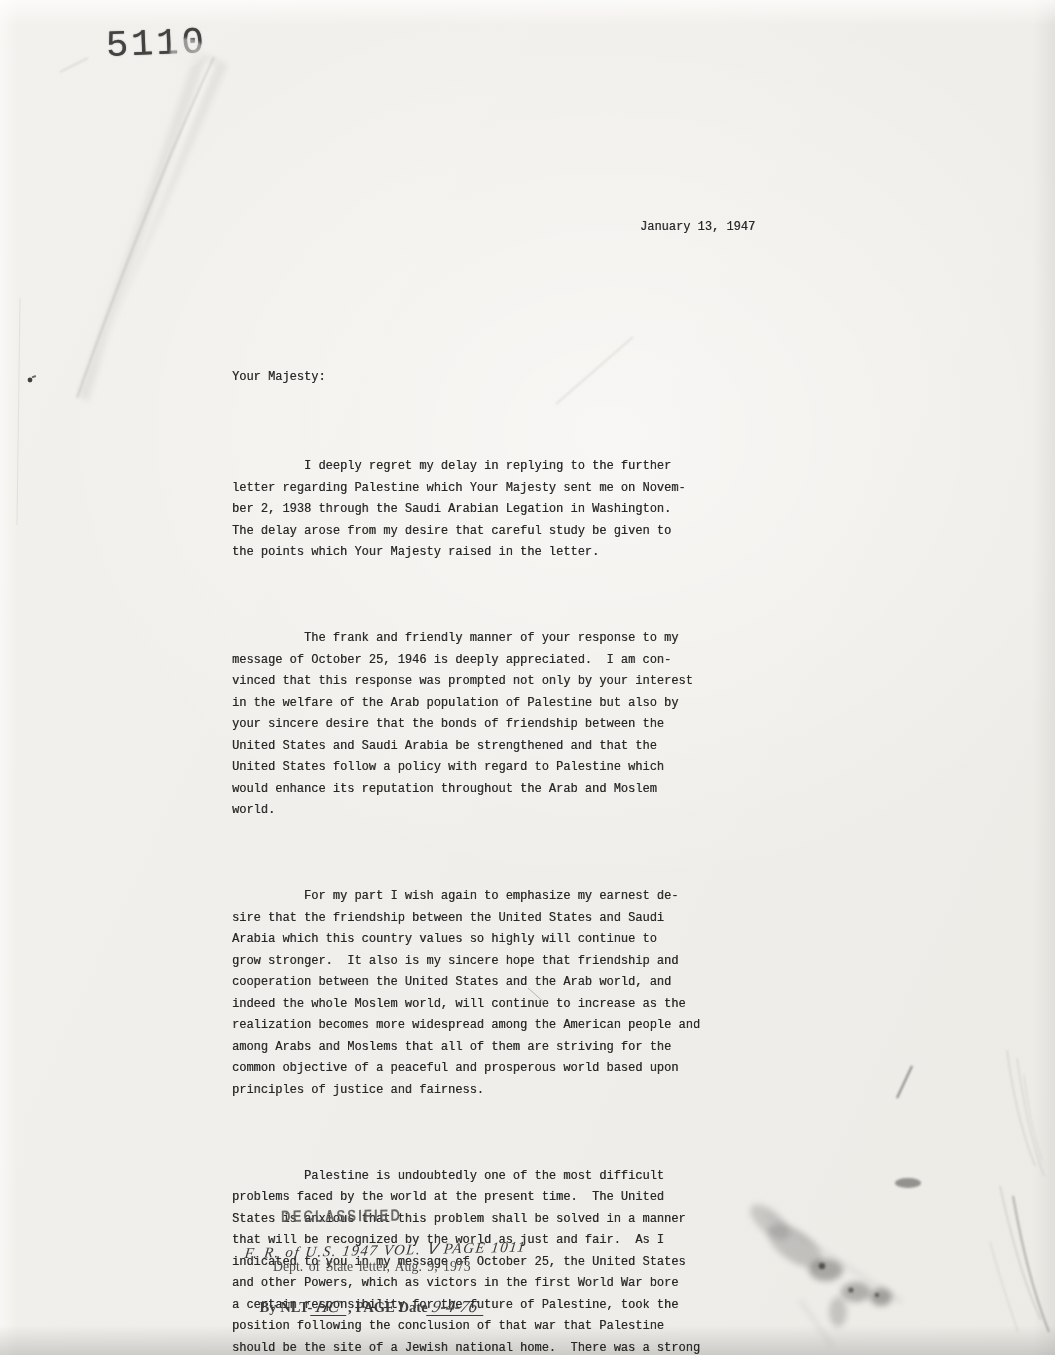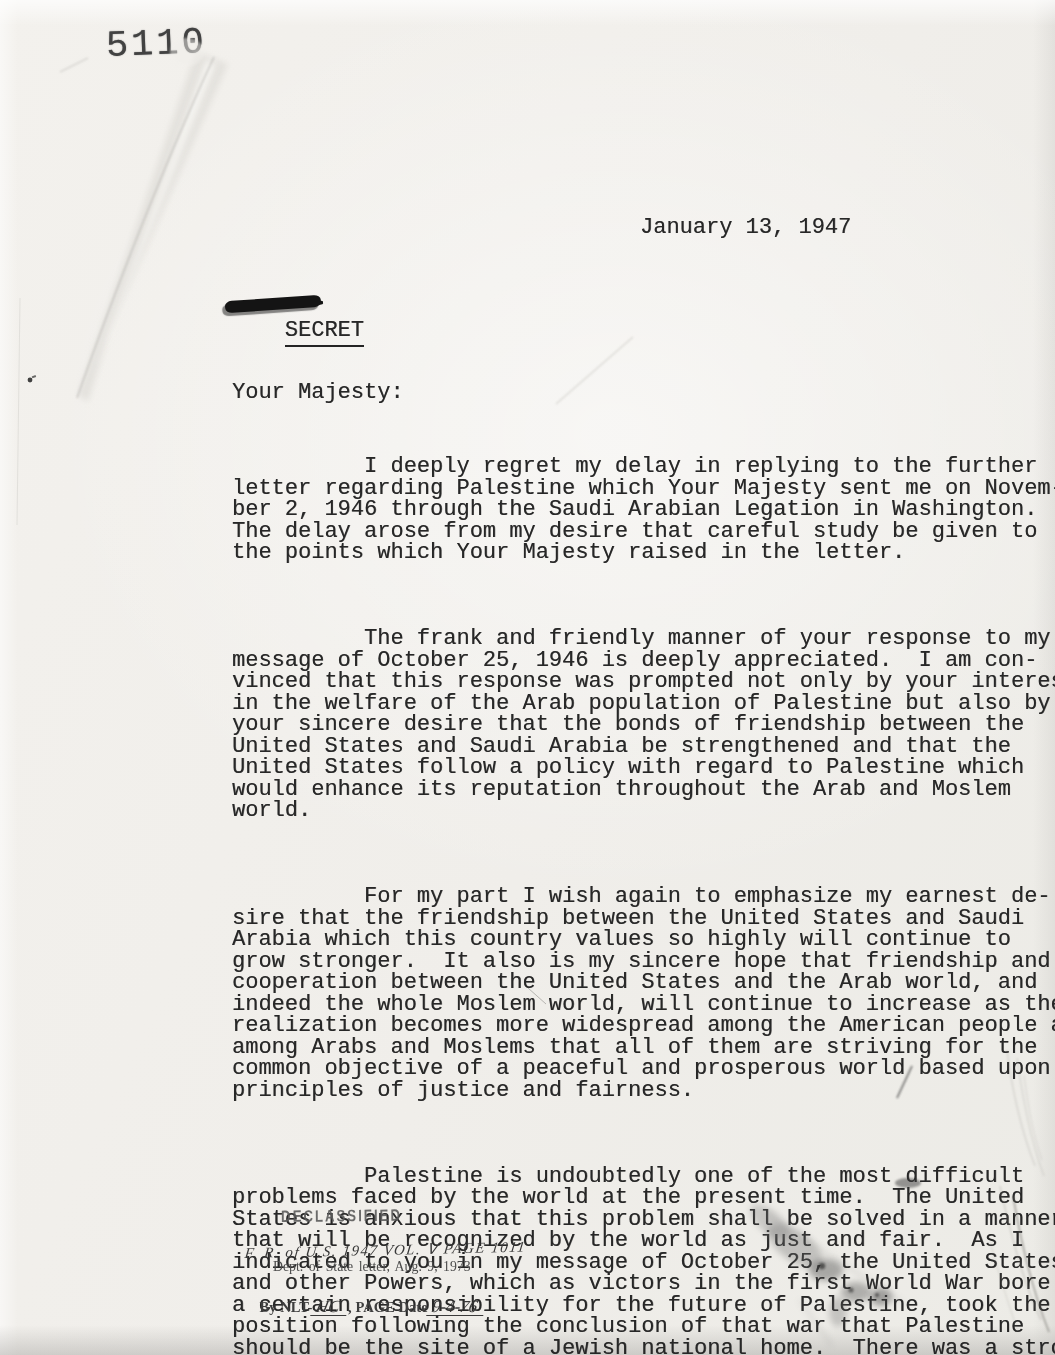--- a/index.html
+++ b/index.html
@@ -15,21 +15,21 @@
       linear-gradient(to bottom, rgba(255,255,255,0.7) 0px, rgba(255,255,255,0) 26px),
       linear-gradient(to top, rgba(150,148,145,0.38) 0px, rgba(170,168,165,0) 30px),
       linear-gradient(to right, rgba(255,255,255,0.5) 0px, rgba(255,255,255,0) 18px),
       linear-gradient(to left, rgba(160,158,155,0.16) 0px, rgba(160,158,155,0) 22px),
       radial-gradient(ellipse 760px 620px at 58% 32%, rgba(255,255,255,0.5), rgba(255,255,255,0) 75%),
       linear-gradient(115deg, #f3f1ed 0%, #f0eeea 55%, #ecebe6 100%);
   }
   .typewriter {
     position: absolute;
     font-family: "Liberation Mono", "DejaVu Sans Mono", monospace;
-    font-size: 22px;
+    font-size: 12px;
     line-height: 21.5px;
     color: #272727;
     text-shadow: 0.4px 0.3px 0.6px rgba(39,39,39,0.55);
     white-space: pre;
     z-index: 3;
   }
   #stamp5110 {
     left: 106px; top: 24px;
     font-size: 37px; line-height: 40px;
     letter-spacing: 3px;
@@ -47,21 +47,21 @@
   #secretMark .strike-blob {
     position: absolute;
     left: -7px; top: 0px;
     width: 96px; height: 12px;
     background: #141414;
     border-radius: 7px / 5px;
     transform: rotate(-4deg);
     box-shadow: 6px 2px 0 -4px #141414, -3px 3px 1px rgba(20,20,20,0.5);
     z-index: 2;
   }
-  #salutation { left: 232px; top: 382px; }
+  #salutation { left: 232px; top: 367px; }
   #letterBody { left: 232px; top: 413px; }
   #letterBody .para { margin: 0 0 21.5px 0; }
 
   .declass { z-index: 3; position: absolute; }
   #declassTitle {
     left: 281px; top: 1207px;
     font-family: "Liberation Sans", sans-serif;
     font-size: 16.5px; font-weight: 700;
     letter-spacing: 2.5px;
     color: #5c5c5c;
@@ -132,31 +132,27 @@
 </style>
 </head>
 <body>
 
 <div class="page">
 
   <div id="stamp5110" class="typewriter">5110</div>
 
   <div id="letterDate" class="typewriter">January 13, 1947</div>
 
-  <div id="secretMark" class="typewriter">
-    <span class="secret-text">SECRET</span>
-    <span class="strike-blob"></span>
-  </div>
 
   <div id="salutation" class="typewriter">Your Majesty:</div>
 
   <div id="letterBody" class="typewriter">
     <div class="para">          I deeply regret my delay in replying to the further
 letter regarding Palestine which Your Majesty sent me on Novem-
-ber 2, 1946 through the Saudi Arabian Legation in Washington.
+ber 2, 1938 through the Saudi Arabian Legation in Washington.
 The delay arose from my desire that careful study be given to
 the points which Your Majesty raised in the letter.</div>
     <div class="para">          The frank and friendly manner of your response to my
 message of October 25, 1946 is deeply appreciated.  I am con-
 vinced that this response was prompted not only by your interest
 in the welfare of the Arab population of Palestine but also by
 your sincere desire that the bonds of friendship between the
 United States and Saudi Arabia be strengthened and that the
 United States follow a policy with regard to Palestine which
 would enhance its reputation throughout the Arab and Moslem

